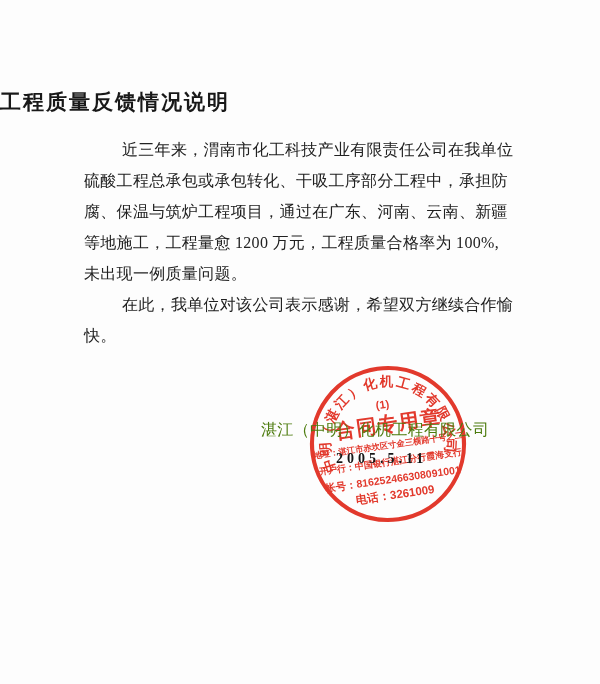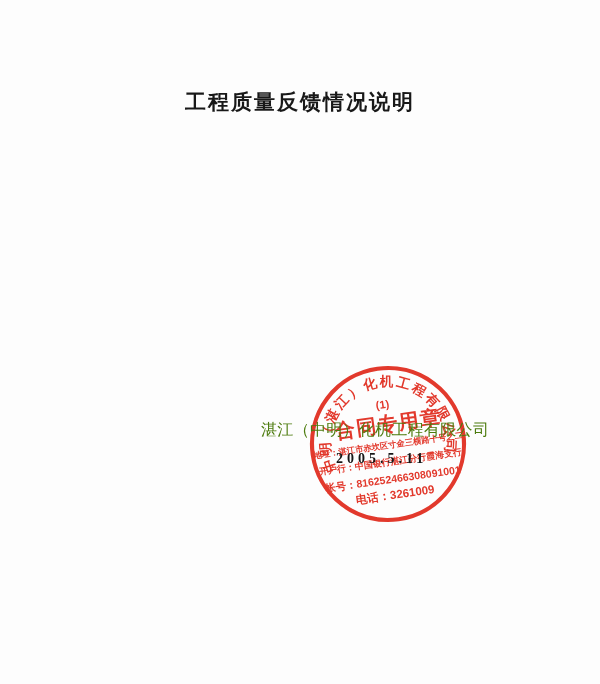--- a/index.html
+++ b/index.html
@@ -13,21 +13,20 @@
     background: #fdfdfd;
     overflow: hidden;
   }
 
   
   .doc-title {
     position: absolute;
     top: 88px;
     left: 0;
     width: 600px;
-    text-align: center;
     font-family: "Liberation Sans", sans-serif;
     font-weight: bold;
     font-size: 21px;
     letter-spacing: 2px;
     color: #181818;
   }
 
   
   .doc-body {
     position: absolute;
@@ -84,20 +83,29 @@
     font-family: "Liberation Sans", sans-serif;
   }
 </style>
 </head>
 <body>
 
 <div class="page">
 
   <div class="doc-title">工程质量反馈情况说明</div>
 
+  <div class="doc-body">
+    <div class="line indent">近三年来，渭南市化工科技产业有限责任公司在我单位</div>
+    <div class="line">硫酸工程总承包或承包转化、干吸工序部分工程中，承担防</div>
+    <div class="line">腐、保温与筑炉工程项目，通过在广东、河南、云南、新疆</div>
+    <div class="line">等地施工，工程量愈 1200 万元，工程质量合格率为 100%,</div>
+    <div class="line">未出现一例质量问题。</div>
+    <div class="line indent">在此，我单位对该公司表示感谢，希望双方继续合作愉</div>
+    <div class="line">快。</div>
+  </div>
 
   <div class="sig-company">湛江（中明）化机工程有限公司</div>
 
   <div class="sig-date">2005.5.11</div>
 
   <svg class="stamp" viewBox="0 0 200 200" xmlns="http://www.w3.org/2000/svg">
     <defs>
       <path id="ring-path" d="M 47.4 124.5 A 58 58 0 1 1 152.6 124.5" fill="none"></path>
     </defs>
     <g transform="rotate(-8 100 100)">

